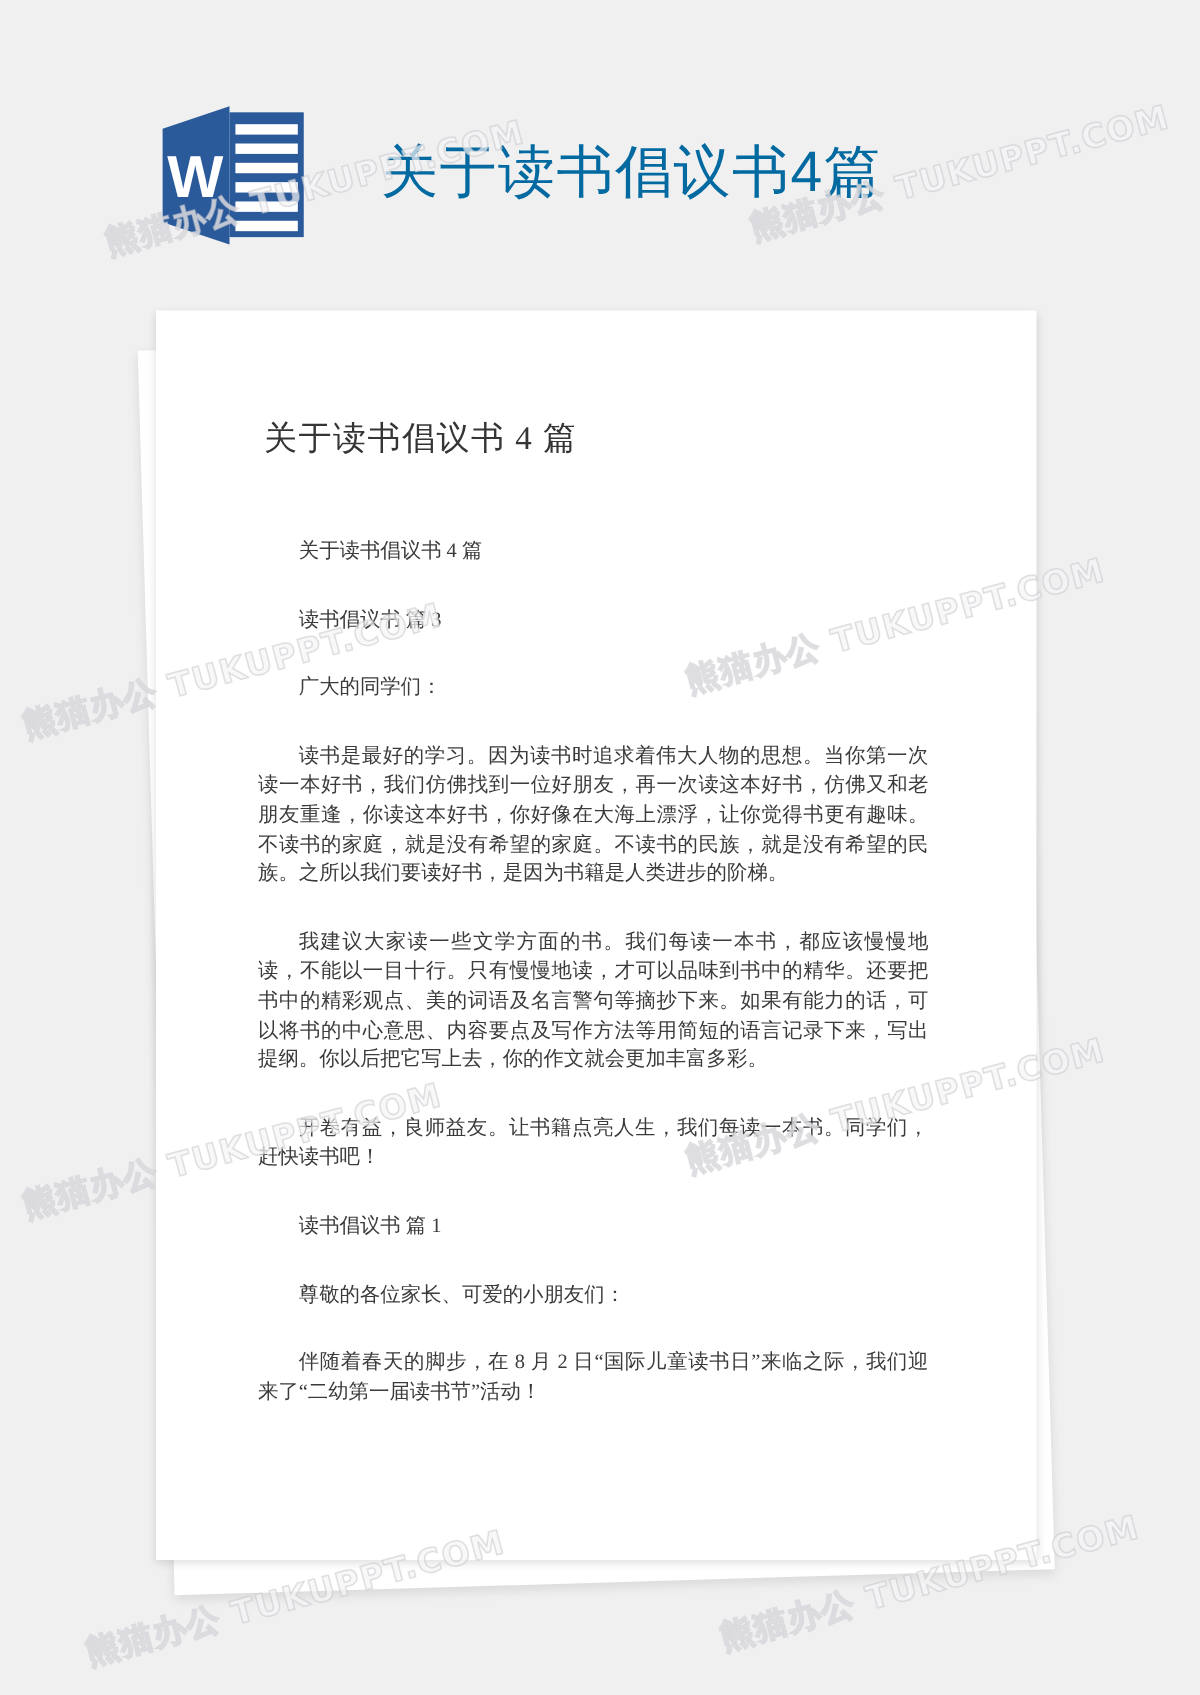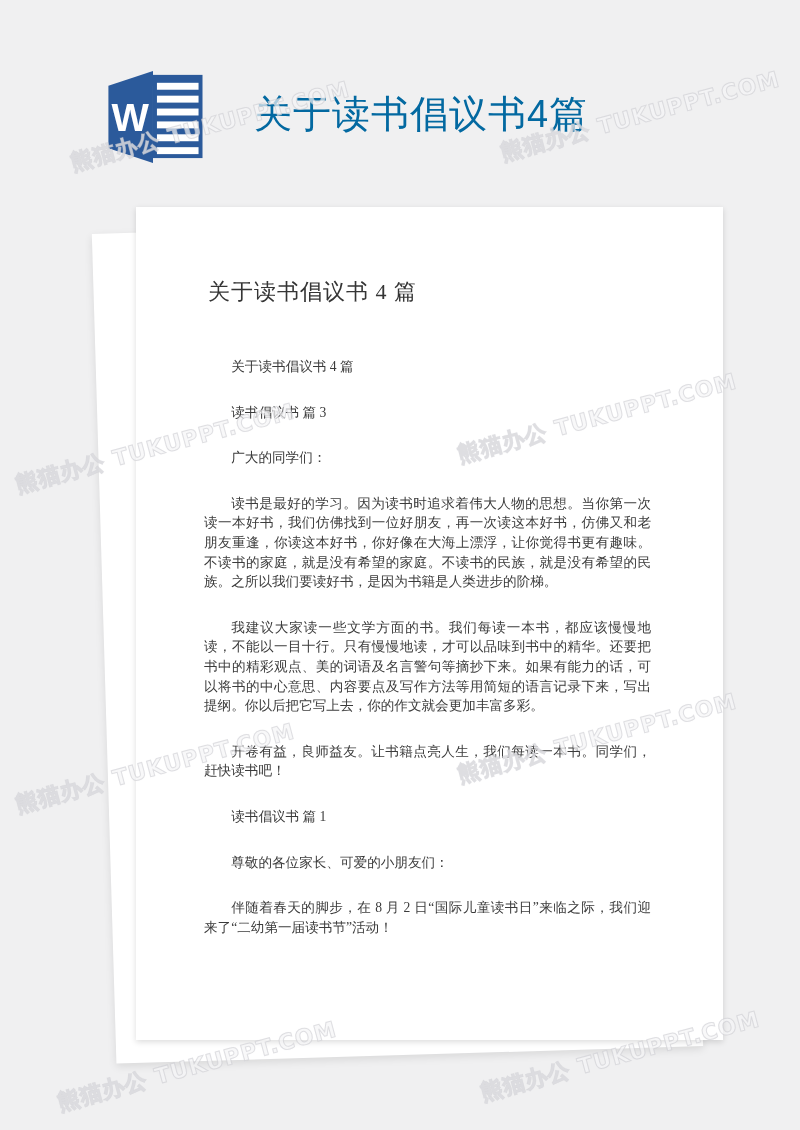--- a/index.html
+++ b/index.html
@@ -50,21 +50,21 @@
     position: absolute;
     left: 104px; top: 225px;
     width: 587px; height: 830px;
     background: #ffffff;
     transform: rotate(-1.7deg);
     box-shadow: 0 3px 8px rgba(0,0,0,0.10);
     z-index: 5;
   }
   .page {
     position: absolute;
-    left: 136px; top: 207px;
+    left: 104px; top: 207px;
     width: 587px; height: 833px;
     background: #ffffff;
     box-shadow: 0 2px 6px rgba(0,0,0,0.14);
     box-sizing: border-box;
     padding: 70px 72px 0 68px;
     z-index: 10;
   }
   .doc {
     font-family: "Liberation Serif", "DejaVu Serif", serif;
     color: #3b3b3b;

